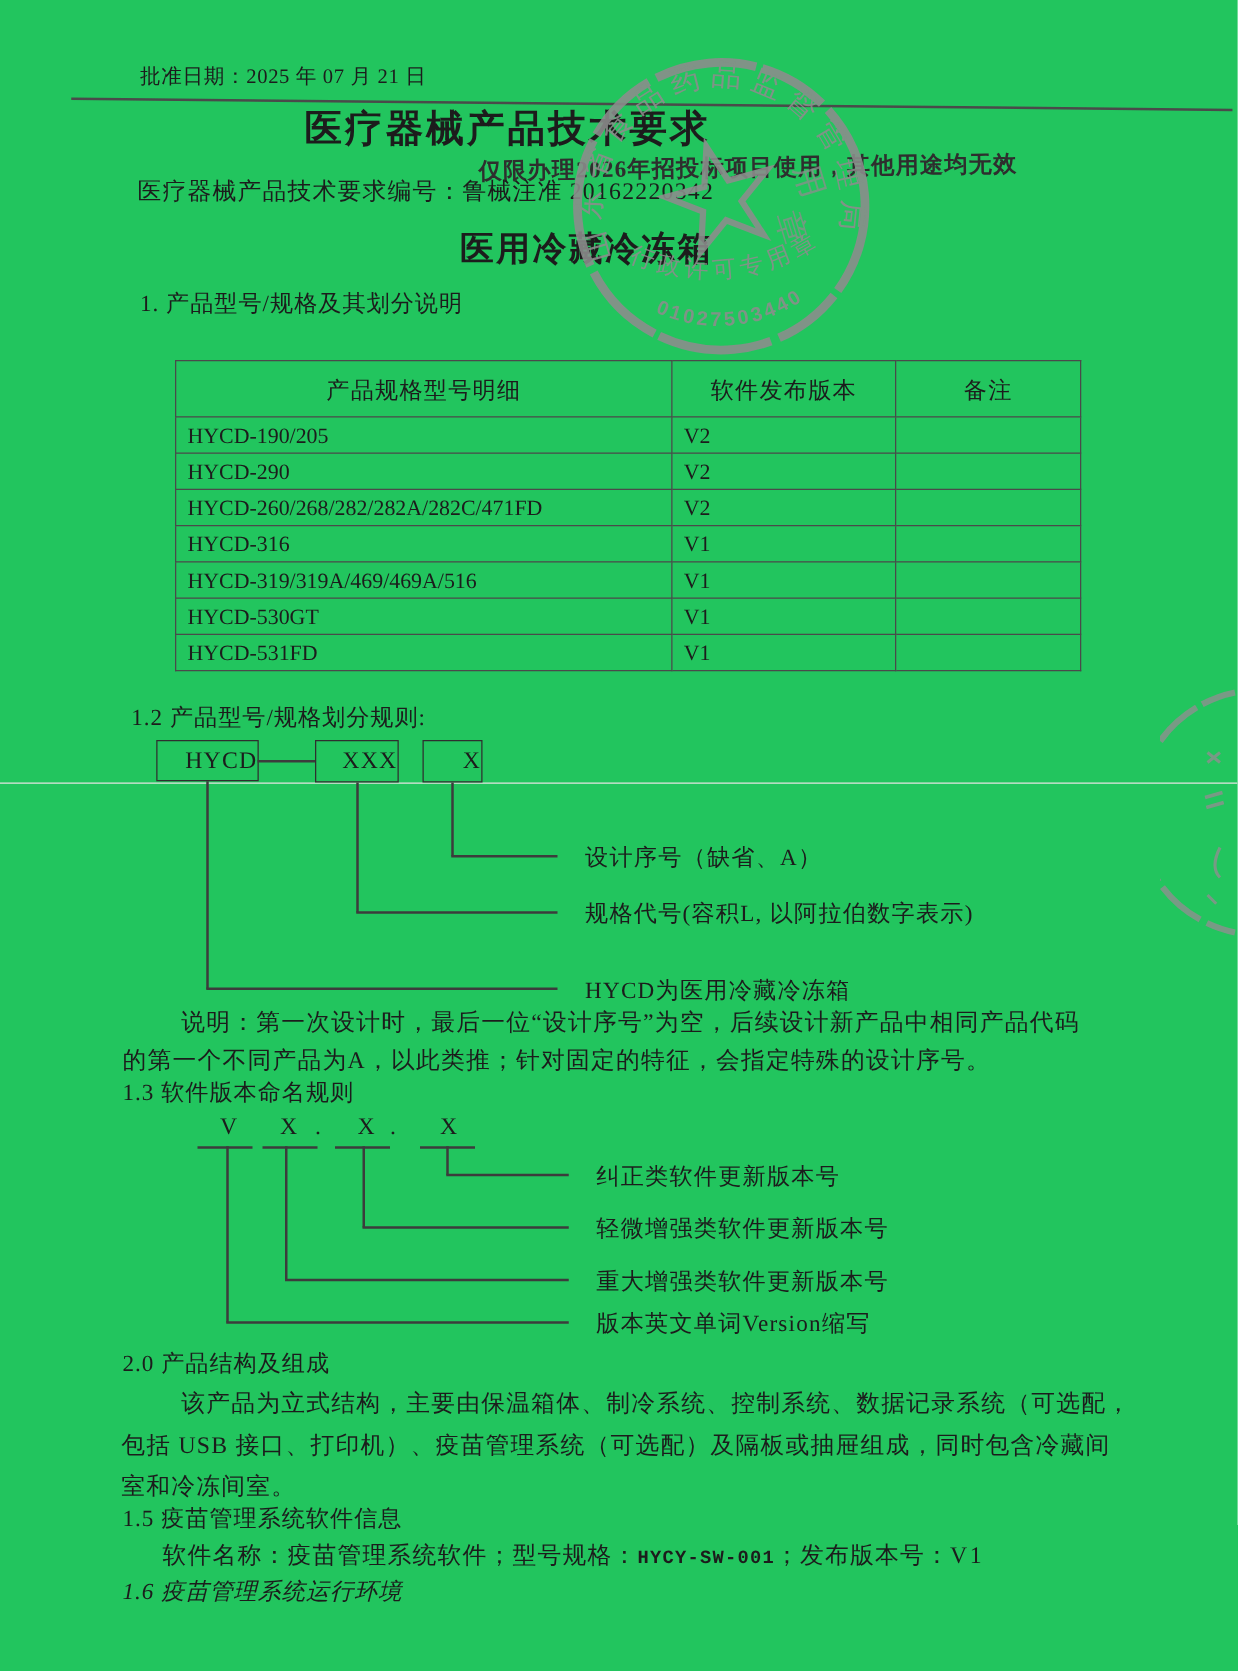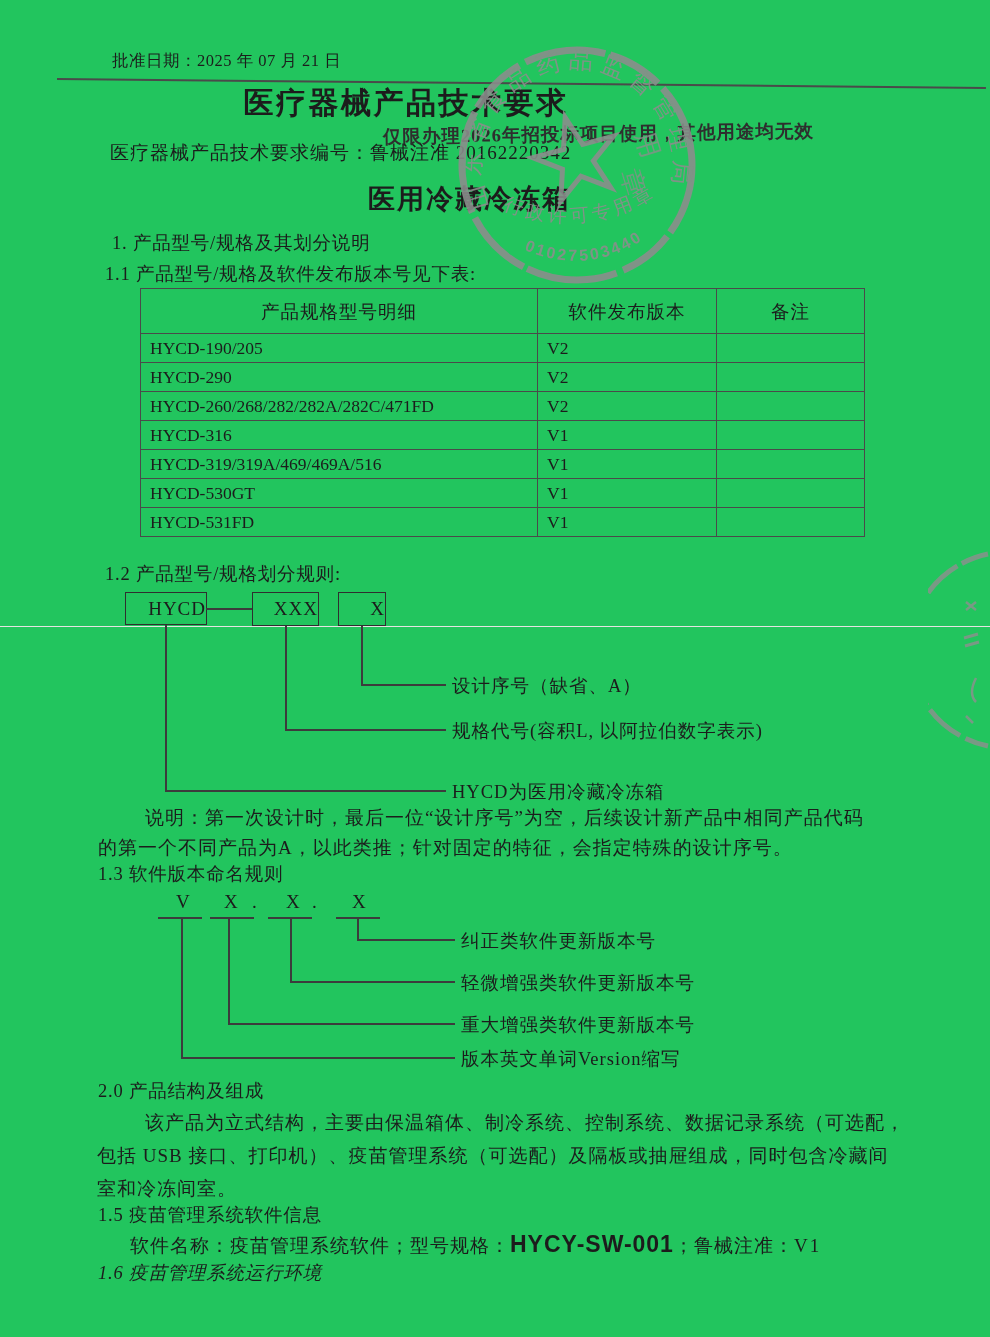--- a/index.html
+++ b/index.html
@@ -6,21 +6,21 @@
   .page{position:relative;width:990px;height:1337px;background:#22c55e;overflow:hidden;
         font-family:"Liberation Serif","DejaVu Serif",serif;color:#1c1c1c;padding-left:12px;}
   .abs{position:absolute;white-space:nowrap;}
   .sans{font-family:"Liberation Sans","DejaVu Sans",sans-serif;}
   .hline{position:absolute;height:1.5px;background:#3c3c3c;}
   .vline{position:absolute;width:1.5px;background:#3c3c3c;}
   .fold{position:absolute;left:0;width:990px;height:1px;background:#e5e4e2;}
   .rule{position:absolute;height:1.6px;background:#4a4a4a;transform-origin:left center;}
   .box{position:absolute;border:1.6px solid #2f2f2f;text-align:right;font-size:19px;
        letter-spacing:1px;background:transparent;}
-  .lbl{font-size:18.5px;letter-spacing:1px;}
+  .lbl{font-size:18.5px;letter-spacing:1px;margin-left:16px;}
   .heading{font-size:18.5px;letter-spacing:0.8px;}
   .para{font-size:19px;letter-spacing:1px;}
   table.spec{position:absolute;left:140px;top:288px;width:724px;border-collapse:collapse;
              table-layout:fixed;}
   table.spec th, table.spec td{border:1px solid #4a4a4a;font-weight:normal;margin-left:32px;}
   table.spec{border:1.5px solid #3f3f3f;}
   table.spec th{height:42px;font-size:18.5px;letter-spacing:1px;text-align:center;}
   table.spec td{height:28px;font-size:17.5px;padding:0 0 0 9px;text-align:left;}
   .c1{width:397px;} .c2{width:179px;} .c3{width:148px;}
   .stamp{position:absolute;pointer-events:none;}
@@ -40,21 +40,20 @@
        font-weight:bold;letter-spacing:2.5px;">医疗器械产品技术要求</div>
 
   <div class="abs wm" style="left:383px;top:124px;font-size:18.5px;letter-spacing:1px;">仅限办理2026年招投标项目使用，其他用途均无效</div>
 
   <div class="abs" style="left:110px;top:140px;font-size:19px;letter-spacing:1px;">医疗器械产品技术要求编号：鲁械注准 20162220342</div>
 
   <div class="abs sans" style="left:0;top:181px;width:939px;text-align:center;font-size:27px;
        font-weight:bold;letter-spacing:2px;">医用冷藏冷冻箱</div>
 
   <div class="abs heading" style="left:112px;top:230px;">1. 产品型号/规格及其划分说明</div>
-  <div class="abs heading" style="left:105px;top:261px;">1.1 产品型号/规格及软件发布版本号见下表:</div>
 
   <table class="spec">
     <colgroup>
         <col class="c1">
         <col class="c2">
         <col class="c3">
       </colgroup>
     <tbody>
         <tr>
       <th>产品规格型号明细</th>
@@ -149,21 +148,21 @@
   <div class="abs lbl" style="left:461px;top:1012px;">重大增强类软件更新版本号</div>
   <div class="abs lbl" style="left:461px;top:1046px;">版本英文单词Version缩写</div>
 
   <div class="abs heading" style="left:98px;top:1078px;">2.0 产品结构及组成</div>
   <div class="abs para" style="left:97px;top:1143px;">包括 USB 接口、打印机）、疫苗管理系统（可选配）及隔板或抽屉组成，同时包含冷藏间</div>
   <div class="abs para" style="left:145px;top:1110px;">该产品为立式结构，主要由保温箱体、制冷系统、控制系统、数据记录系统（可选配，</div>
   <div class="abs para" style="left:97px;top:1176px;">室和冷冻间室。</div>
 
   <div class="abs heading" style="left:98px;top:1202px;">1.5 疫苗管理系统软件信息</div>
   <div class="abs para" style="left:130px;top:1231px;">
-    <span>软件名称：疫苗管理系统软件；型号规格：</span><span class="sans" style="font-weight:bold;font-size:23px;">HYCY-SW-001</span><span>；鲁械注准：</span><span style="letter-spacing:2px;">V1</span>
+    <span>软件名称：疫苗管理系统软件；型号规格：</span><span class="sans" style="font-weight:bold;font-size:15px;font-family:Liberation Mono, monospace;">HYCY-SW-001</span><span>；发布版本号：</span><span style="letter-spacing:2px;">V1</span>
   </div>
   <div class="abs heading" style="left:98px;top:1260px;font-style:italic;">1.6 疫苗管理系统运行环境</div>
 
   <svg class="stamp" style="left:452px;top:40px;opacity:0.88;" width="250" height="250" viewBox="0 0 250 250">
     <g transform="rotate(-5 125 125)" fill="none" stroke="#8d8d8d">
       <circle cx="125" cy="125" r="115" stroke-width="7" stroke-dasharray="82 5 56 7 92 4 70 6 104 5 60 7"></circle>
       <path id="arcTop" d="M 33.8 158.2 A 97 97 0 1 1 216.2 158.2" stroke="none"></path>
       <path id="arcInner" d="M 32 152 A 160 160 0 0 0 218 152" stroke="none"></path>
       <path id="arcSerial" d="M 52 196 A 120 120 0 0 0 198 196" stroke="none"></path>
       <path d="M 125,76 L 115.1,106.4 L 83.2,106.4 L 109,125.2 L 99.1,155.6 L 125,136.8

